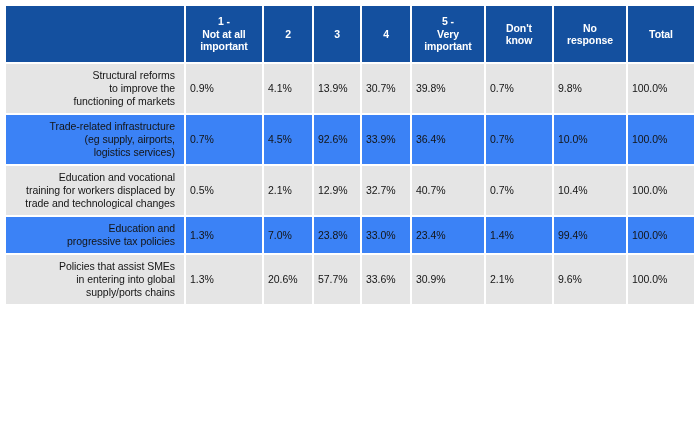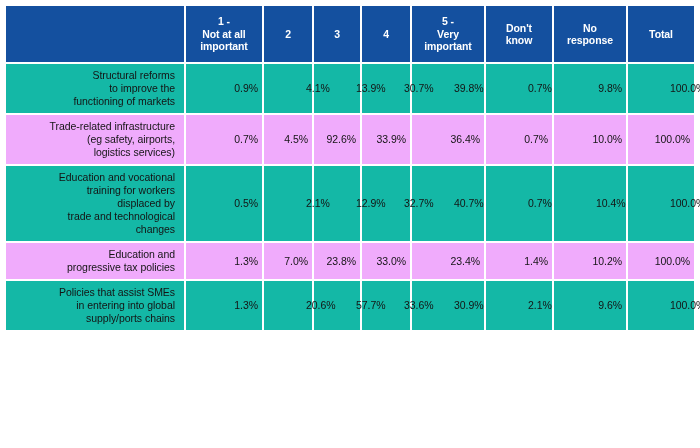--- a/index.html
+++ b/index.html
@@ -57,25 +57,25 @@
     padding: 5px 4px;
     box-sizing: border-box;
     letter-spacing: -0.05px;
   }
   tbody td.row-label {
     text-align: right;
     padding-right: 9px;
     font-weight: normal;
   }
   tbody td.value {
-    text-align: right;
-  }
-
-  tr.shade-dark td { background: #14b8a6; padding-left: 42px; }
-  tr.shade-light td { background: #f0abfc; margin-top: 18px; }
+    text-align: left;
+  }
+
+  tr.shade-dark td { background: #e5e5e5; }
+  tr.shade-light td { background: #3b82f6; margin-top: 18px; }
 
   
   col.c-label { width: 178px; }
   col.c-v1    { width: 76px; }
   col.c-v2    { width: 48px; }
   col.c-v3    { width: 46px; }
   col.c-v4    { width: 48px; }
   col.c-v5    { width: 72px; }
   col.c-v6    { width: 66px; }
   col.c-v7    { width: 72px; }
@@ -146,21 +146,21 @@
           <td class="value">13.9%</td>
           <td class="value">30.7%</td>
           <td class="value">39.8%</td>
           <td class="value">0.7%</td>
           <td class="value">9.8%</td>
           <td class="value">100.0%</td>
         </tr>
         <tr class="shade-light">
           <td class="row-label">
             <span class="lbl-lines">Trade-related infrastructure</span>
-            <span class="lbl-lines">(eg safety, airports,</span>
+            <span class="lbl-lines">(eg supply, airports,</span>
             <span class="lbl-lines">logistics services)</span>
           </td>
           <td class="value">0.7%</td>
           <td class="value">4.5%</td>
           <td class="value">92.6%</td>
           <td class="value">33.9%</td>
           <td class="value">36.4%</td>
           <td class="value">0.7%</td>
           <td class="value">10.0%</td>
           <td class="value">100.0%</td>
@@ -184,21 +184,21 @@
           <td class="row-label">
             <span class="lbl-lines">Education and</span>
             <span class="lbl-lines">progressive tax policies</span>
           </td>
           <td class="value">1.3%</td>
           <td class="value">7.0%</td>
           <td class="value">23.8%</td>
           <td class="value">33.0%</td>
           <td class="value">23.4%</td>
           <td class="value">1.4%</td>
-          <td class="value">10.2%</td>
+          <td class="value">99.4%</td>
           <td class="value">100.0%</td>
         </tr>
         <tr class="shade-dark">
           <td class="row-label">
             <span class="lbl-lines">Policies that assist SMEs</span>
             <span class="lbl-lines">in entering into global</span>
             <span class="lbl-lines">supply/ports chains</span>
           </td>
           <td class="value">1.3%</td>
           <td class="value">20.6%</td>

